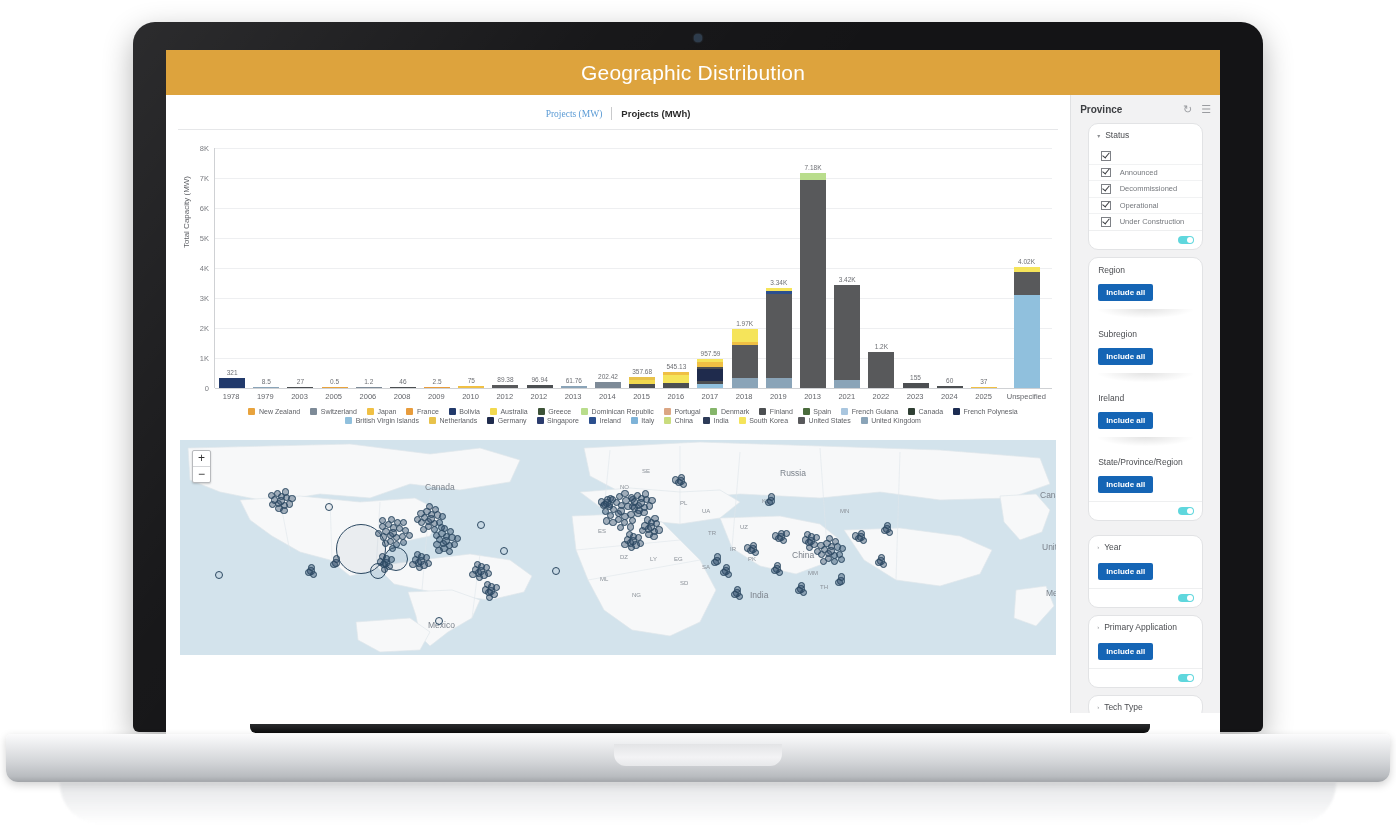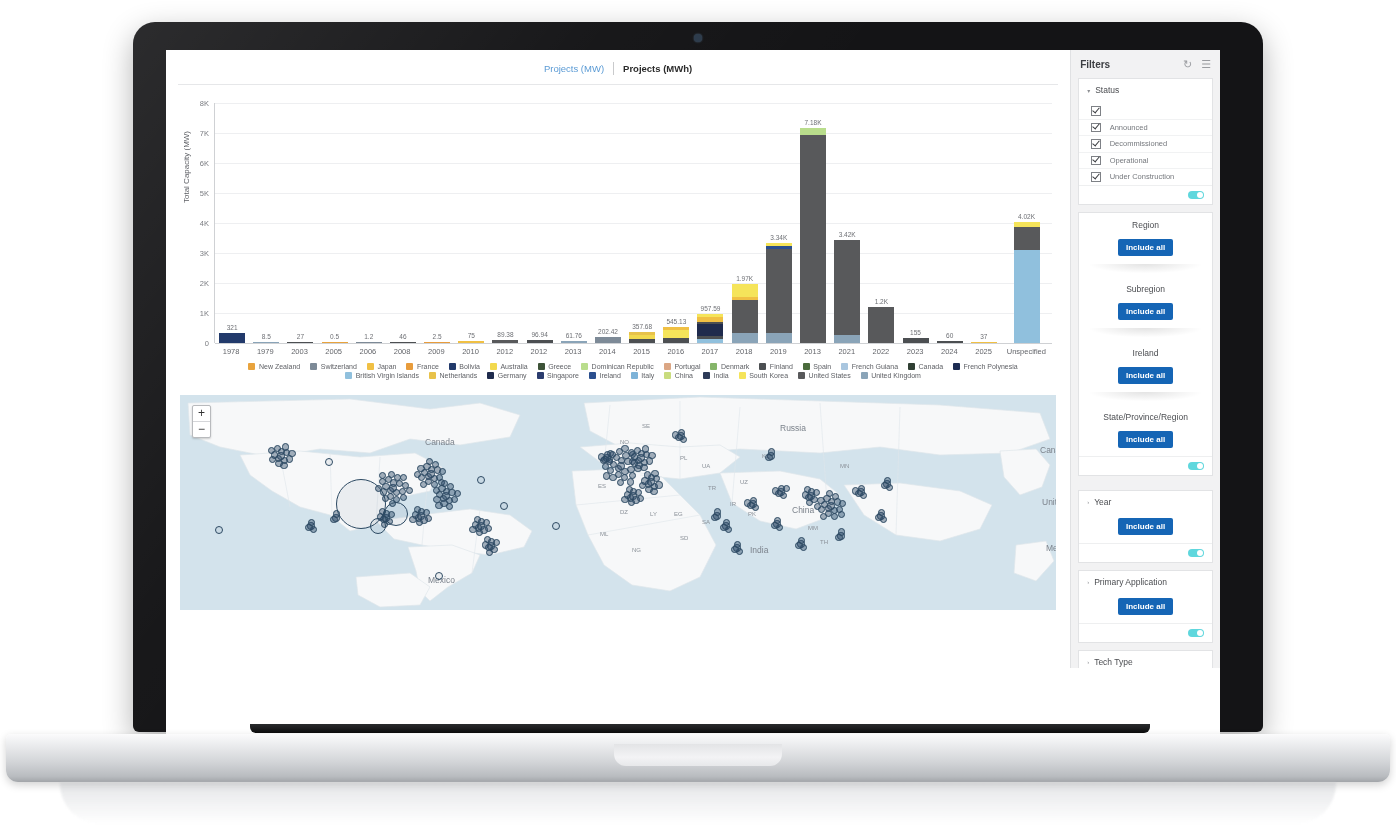--- a/index.html
+++ b/index.html
@@ -73,21 +73,21 @@
   .app-body{display:flex;height:618px;}
   .content{width:905px;background:#fff;position:relative;overflow:hidden;}
   .filters{
     width:149px;background:#f2f2f3;border-left:1px solid #e0e1e3;
     position:relative;overflow:hidden;
   }
 
   
   .tabs{display:flex;justify-content:center;align-items:center;padding:12px 0 9px;}
   .tab{font-size:9.5px;padding:0 9px;cursor:pointer;}
-  .tab.link{color:#5b9bd5;}
+  .tab.link{color:#5b9bd5;font-family:Liberation Serif, serif;}
   .tab.active{color:#2b2b2b;font-weight:bold;}
   .tab-div{width:1px;height:13px;background:#c9cacc;}
 
   .section-rule{height:1px;background:#e6e7e9;margin:0 12px;}
   .panel-label{font-size:9px;color:#63656a;padding:8px 0 2px 14px;}
 
   
   .chart-wrap{position:relative;margin:0 14px 0 14px;height:310px;}
   .ylabel{
     position:absolute;left:2px;top:118px;font-size:8px;color:#5c5e63;
@@ -141,21 +141,21 @@
     position:absolute;border:1.1px solid #2d4a63;border-radius:50%;
     background:rgba(40,70,100,.42);
   }
   .dot.hollow{background:rgba(40,70,100,.06);}
 
   
   .f-head{display:flex;align-items:center;padding:9px 9px 8px;}
   .f-title{font-size:10px;font-weight:bold;color:#3c3e42;flex:1;}
   .f-ic{font-size:11px;color:#9a9ca0;margin-left:9px;cursor:pointer;line-height:1;}
   .f-card{
-    background:#fff;border:1px solid #e2e3e5;margin:0 7px 7px;border-radius:0;text-align:center;
+    background:#fff;border:1px solid #e2e3e5;margin:0 17px 7px;border-radius:10px;
   }
   .f-card-h{display:flex;align-items:center;padding:6px 8px;font-size:8.5px;color:#4b4d51;}
   .caret{font-size:6px;color:#8d8f93;margin-right:5px;}
   .chk-row{display:flex;align-items:center;padding:3px 8px 3px 12px;border-top:1px solid #f1f2f3;}
   .chk-row.first{border-top:none;padding-top:5px;}
   .chk{
     width:7.5px;height:7.5px;border:1px solid #7e8186;margin-right:9px;
     position:relative;background:#fff;flex:none;
   }
   .chk:after{
@@ -187,20 +187,23 @@
 
 <div class="stage">
 
   <div class="laptop-lid">
     <div class="laptop-camera"></div>
     <div class="lid-gloss"></div>
 
     <div class="screen">
 
 
+      <div class="banner">
+        <span class="banner-title">Geographic Distribution</span>
+      </div>
 
       <div class="app-body">
 
         <div class="content">
 
           <div class="tabs">
             <span class="tab link">Projects (MW)</span>
             <span class="tab-div"></span>
             <span class="tab active">Projects (MWh)</span>
           </div>
@@ -859,21 +862,21 @@
                 <div class="dot hollow" style="left: 372px; top: 127px; width: 6px; height: 6px;"></div>
                 <div class="dot hollow" style="left: 35px; top: 131px; width: 6px; height: 6px;"></div>
                 <div class="dot hollow" style="left: 255px; top: 177px; width: 6px; height: 6px;"></div>
               </div>
           </div>
 
         </div>
 
         <div class="filters">
           <div class="f-head">
-            <span class="f-title">Filters</span>
+            <span class="f-title">Province</span>
             <span class="f-ic">↻</span>
             <span class="f-ic">☰</span>
           </div>
 
           <div class="f-card">
             <div class="f-card-h">
               <span class="caret">▾</span>
               <span>Status</span>
             </div>
             <div id="statusrows">

